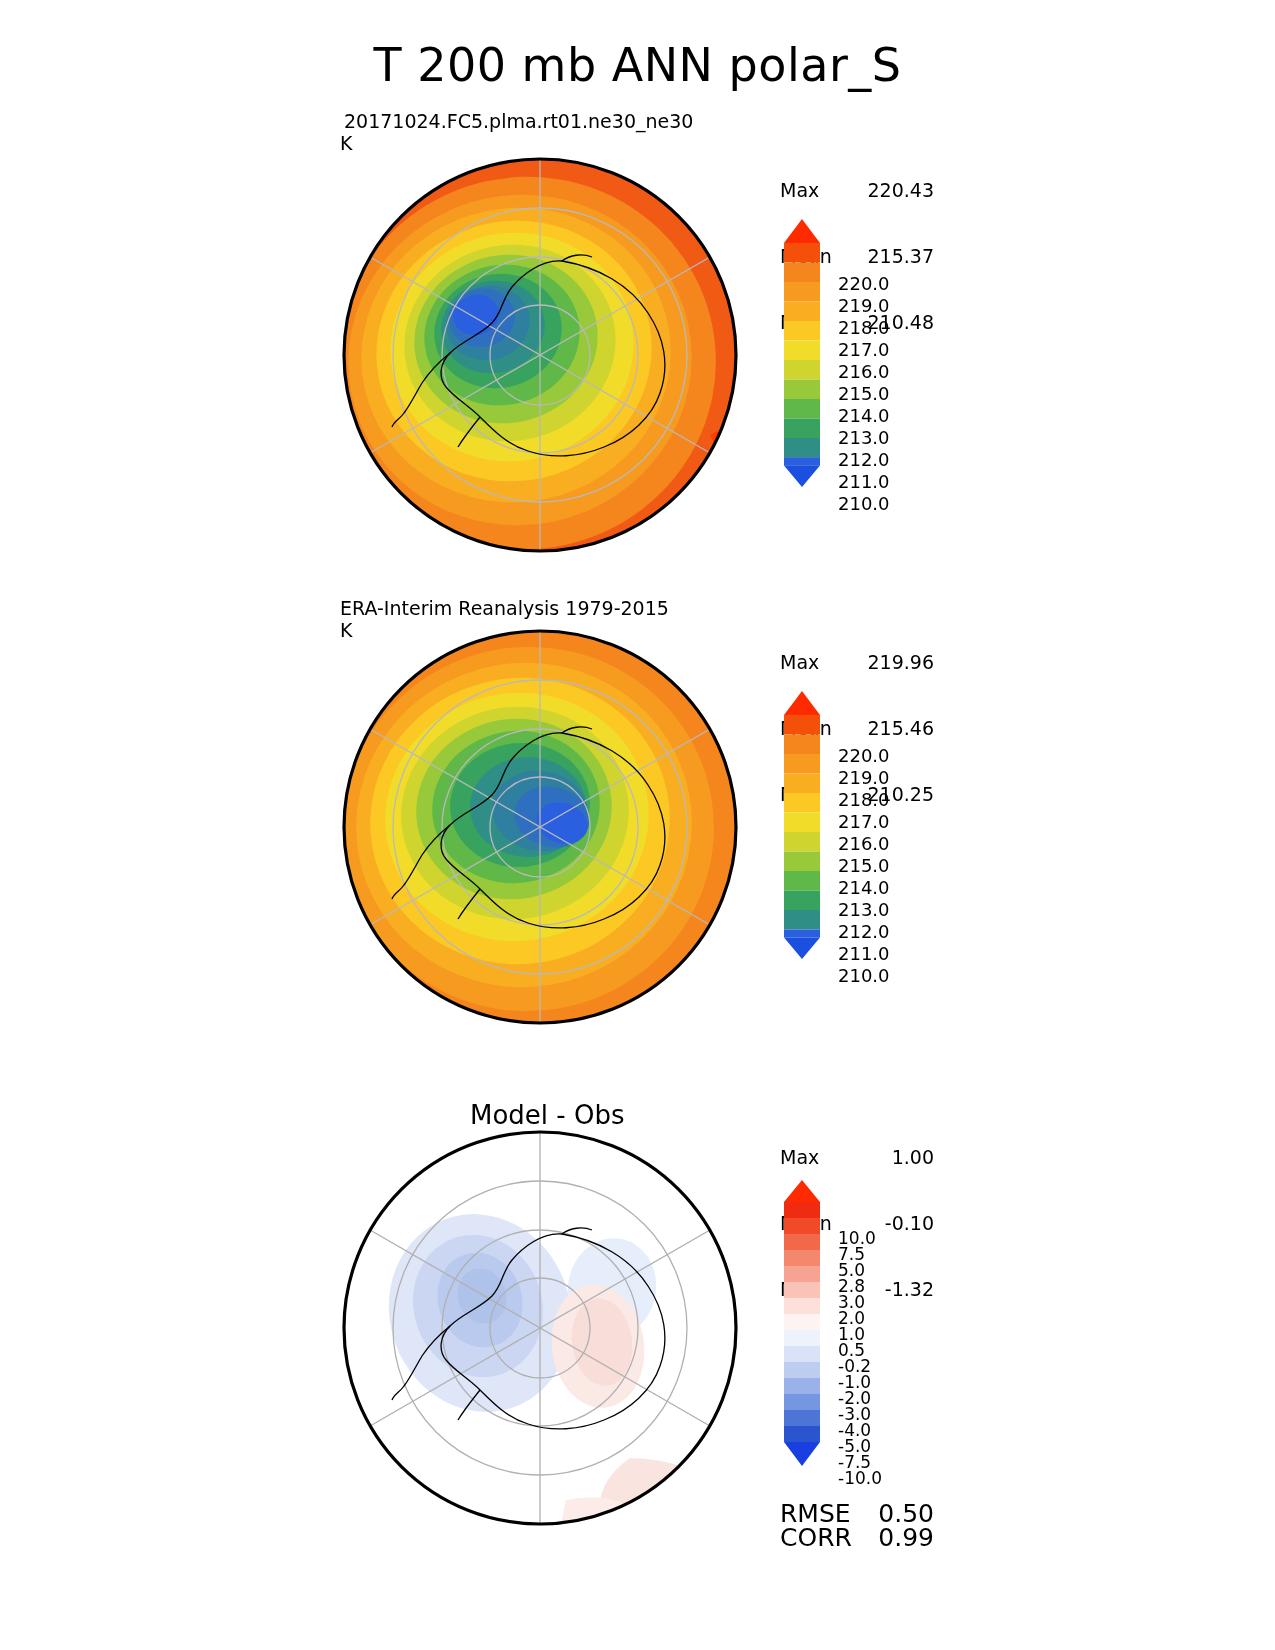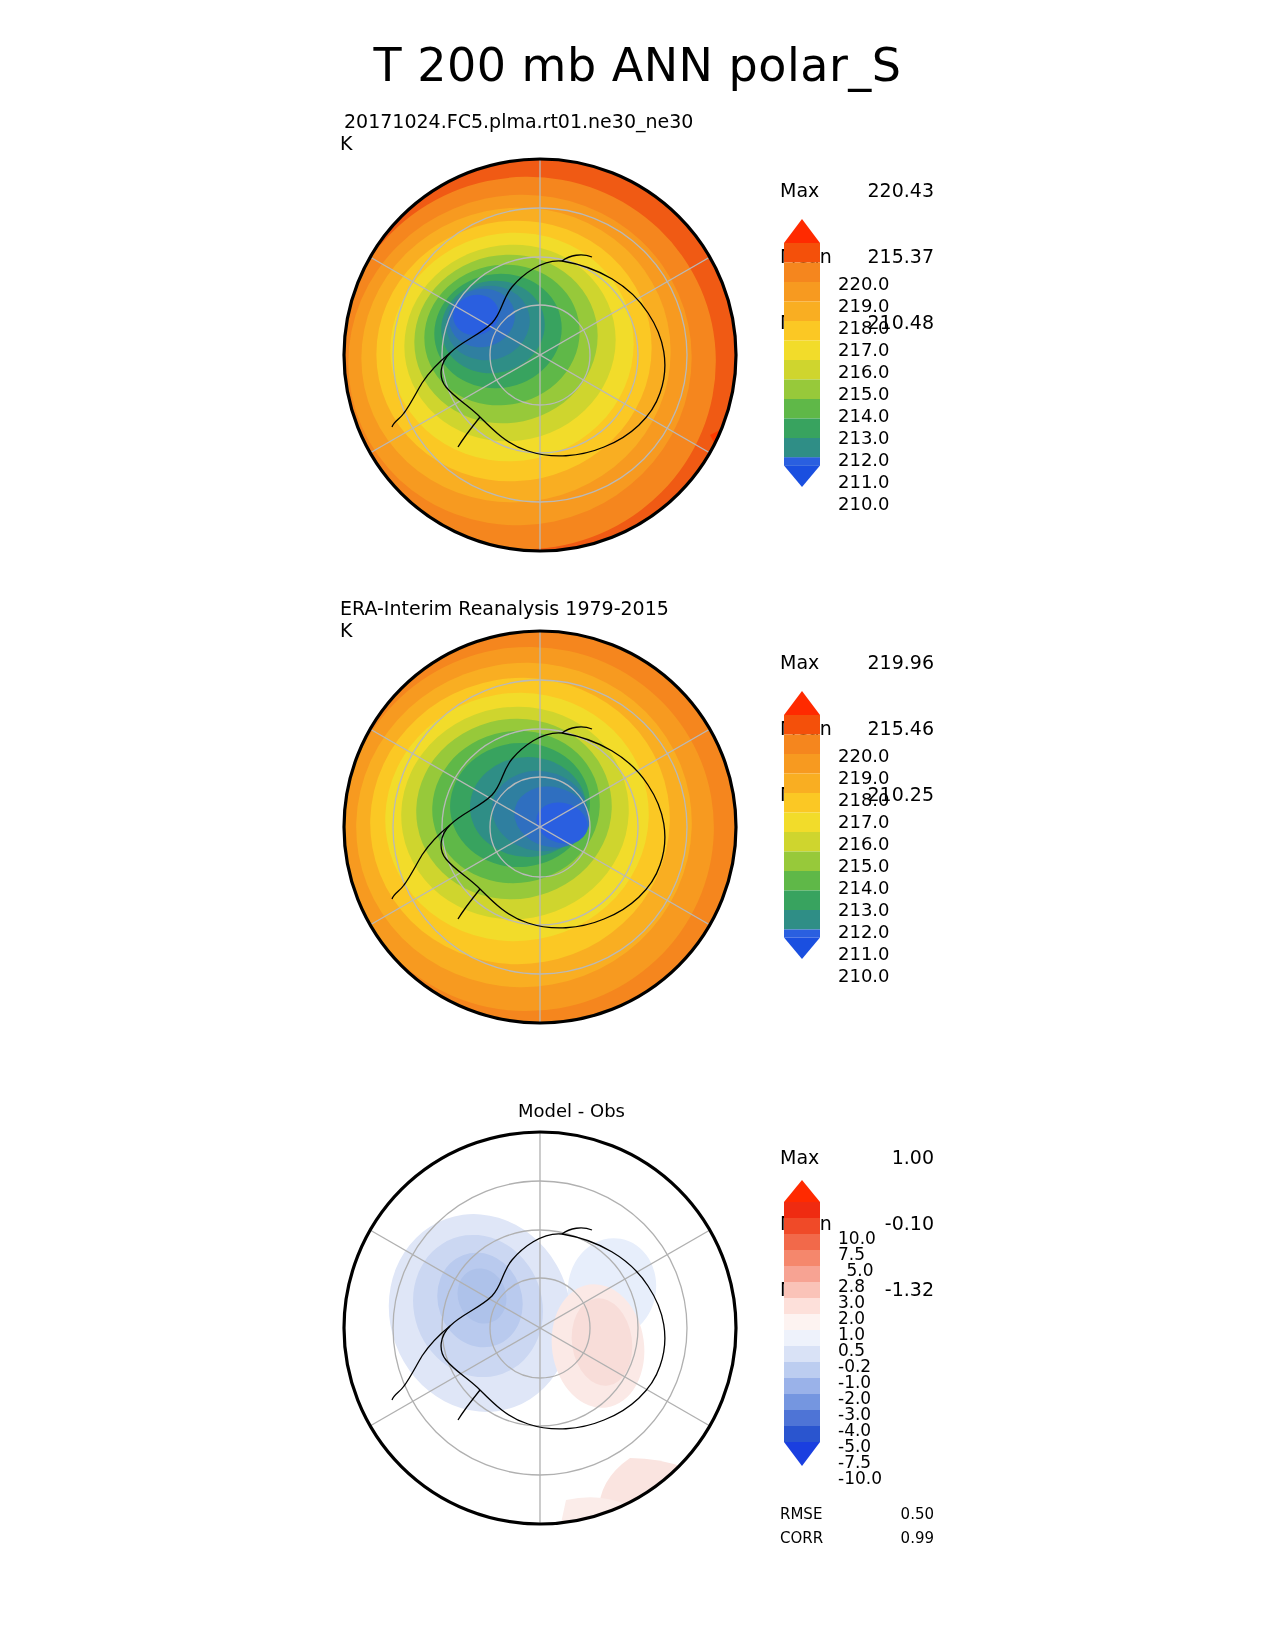--- a/index.html
+++ b/index.html
@@ -10,21 +10,21 @@
   .panel-units{position:absolute;font-size:19px;}
   .stats{position:absolute;font-size:19px;line-height:22px;white-space:pre;}
   .stats .row{display:flex;}
   .stats .lbl{width:72px;}
   .stats .val{width:82px;text-align:right;}
   .map-wrap{position:absolute;}
   .cbar{position:absolute;}
   .cbar-labels{position:absolute;font-size:18px;margin-top:40px;}
   .cbar-labels div{height:22px;line-height:22px;}
   .cbar-labels.small div{height:21.5px;line-height:21.5px;}
-  .footer-stats{position:absolute;font-size:15px;line-height:24px;}
+  .footer-stats{position:absolute;font-size:25px;line-height:24px;}
   svg{display:block;overflow:visible;}
 </style>
 </head>
 <body>
 
 <div class="main-title">T 200 mb ANN polar_S</div>
 
 <div class="panel" style="top:0;height:560px;">
 
   <div class="panel-title" style="left:344px;top:110px;">20171024.FC5.plma.rt01.ne30_ne30</div>
@@ -226,21 +226,21 @@
     <div>214.0</div>
     <div>213.0</div>
     <div>212.0</div>
     <div>211.0</div>
     <div>210.0</div>
   </div>
 </div>
 
 <div class="panel" style="top:0;height:560px;">
 
-  <div class="panel-title" style="left:470px;top:1100px;font-size:18px;margin-left:48px;">Model - Obs</div>
+  <div class="panel-title" style="left:470px;top:1100px;font-size:26px;">Model - Obs</div>
 
   <div class="stats" style="left:780px;top:1102px;">
     <div class="row">
       <span class="lbl">Max</span>
       <span class="val">1.00</span>
     </div>
     <div class="row">
       <span class="lbl">Mean</span>
       <span class="val">-0.10</span>
     </div>
@@ -311,21 +311,21 @@
       <rect x="4" y="216" width="36" height="16" fill="#7596e0"></rect>
       <rect x="4" y="232" width="36" height="16" fill="#4e74d6"></rect>
       <rect x="4" y="248" width="36" height="16" fill="#2a55cf"></rect>
       <polygon points="4,264 40,264 22,288" fill="#1a3fe0"></polygon>
     </svg>
   </div>
 
   <div class="cbar-labels small" style="left:838px;top:1190px;font-size:17px;">
     <div style="height:16px;line-height:16px;">10.0</div>
     <div style="height:16px;line-height:16px;">7.5</div>
-    <div style="height:16px;line-height:16px;text-align:center;">5.0</div>
+    <div style="height:16px;line-height:16px;">5.0</div>
     <div style="height:16px;line-height:16px;">2.8</div>
     <div style="height:16px;line-height:16px;">3.0</div>
     <div style="height:16px;line-height:16px;">2.0</div>
     <div style="height:16px;line-height:16px;">1.0</div>
     <div style="height:16px;line-height:16px;">0.5</div>
     <div style="height:16px;line-height:16px;">-0.2</div>
     <div style="height:16px;line-height:16px;">-1.0</div>
     <div style="height:16px;line-height:16px;">-2.0</div>
     <div style="height:16px;line-height:16px;">-3.0</div>
     <div style="height:16px;line-height:16px;">-4.0</div>

